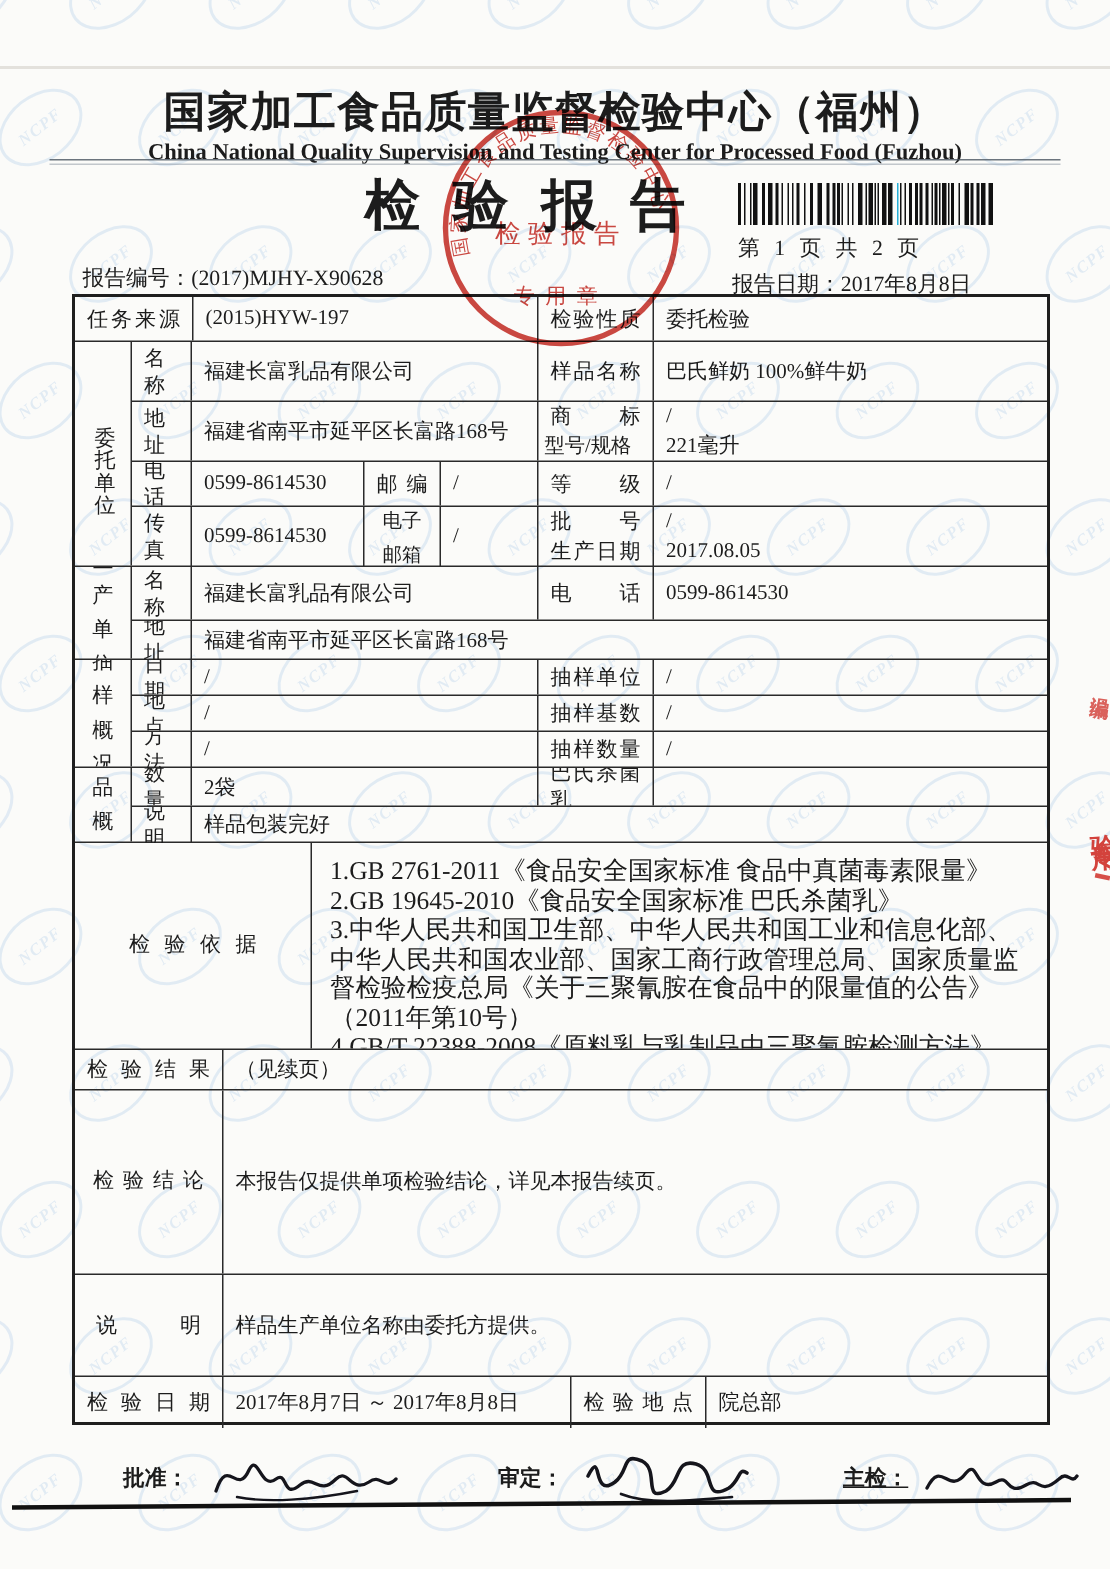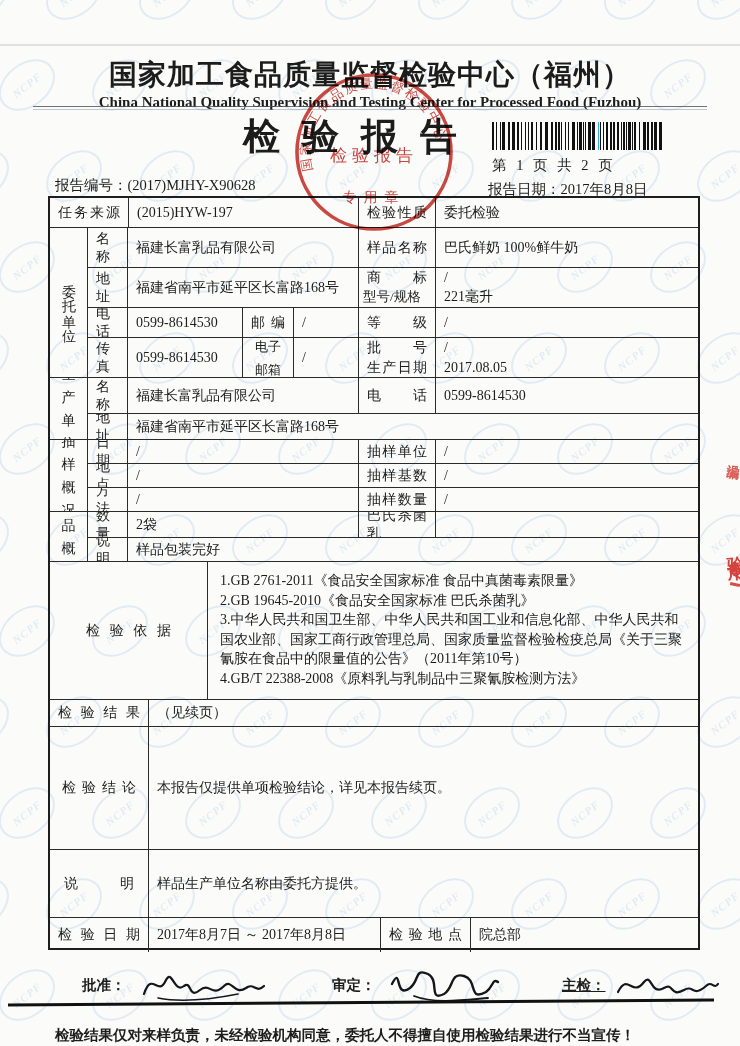--- a/index.html
+++ b/index.html
@@ -57,21 +57,21 @@
   .wZ3{width:65px;flex:0 0 65px;}
   .wS1{width:79px;flex:0 0 79px;}
   .wBL{width:158px;flex:0 0 158px;}
   .wBot{width:99px;flex:0 0 99px;}
   .wD1{width:232px;flex:0 0 232px;}
   .wD2{width:90px;flex:0 0 90px;}
   .vlab{justify-content:center;padding:0 2px;}
   .vlab span{writing-mode:vertical-lr;text-orientation:upright;letter-spacing:15px;text-align:center;width:auto;}
   .sq2 span{width:2em;margin:0 auto;word-break:break-all;text-align:center;line-height:23px;text-align-last:auto;}
   .spread2 span{width:100%;word-break:break-all;text-align:justify;text-align-last:justify;line-height:34px;}
-  .basis-val{display:block;padding:9px 10px 0 12px;font-size:14px;line-height:19.5px;}
+  .basis-val{display:block;padding:9px 10px 0 12px;font-size:17px;line-height:19.5px;}
   .concl{align-items:center;}
 
   
   #sig-row{position:absolute;left:0;top:958px;width:740px;height:44px;z-index:2;}
   .sig-label{position:absolute;font-size:14.5px;font-weight:bold;top:18px;}
   .sig-svg{position:absolute;top:0;}
   #foot-rule{position:absolute;left:8px;top:1001px;width:706px;height:3px;background:#111;z-index:2;transform:rotate(-0.4deg);}
   #note1{position:absolute;left:36px;top:1007px;width:690px;font-size:14.5px;font-weight:bold;z-index:2;}
   #note2{position:absolute;left:55px;top:1026px;width:680px;font-size:14.5px;font-weight:bold;z-index:2;}
 </style>
@@ -494,14 +494,13 @@
       <path d="M8,24 C18,4 10,40 26,28 C36,20 30,8 44,14 C56,20 44,42 60,34 C70,28 66,12 80,16 C94,20 84,42 102,32 C110,26 108,18 114,22" fill="none" stroke="#15151c" stroke-width="2.4" stroke-linecap="round"></path>
       <path d="M30,36 C50,44 80,40 104,38" fill="none" stroke="#15151c" stroke-width="1.8" stroke-linecap="round"></path>
     </svg>
     <span class="sig-label" style="left:562px;text-decoration:underline;">主检：</span>
     <svg class="sig-svg" style="left:612px;top:6px;" width="110" height="40" viewBox="0 0 110 40">
       <path d="M6,28 C16,8 20,34 32,18 C40,8 38,32 52,24 C62,18 58,34 72,26 C82,20 80,34 94,22 C100,16 102,26 106,20" fill="none" stroke="#15151c" stroke-width="2.2" stroke-linecap="round"></path>
     </svg>
   </div>
 
   <div id="foot-rule"></div>
-  <div id="note2">检验结果仅对来样负责，未经检验机构同意，委托人不得擅自使用检验结果进行不当宣传！</div>
 </div>
 
 </body></html>

